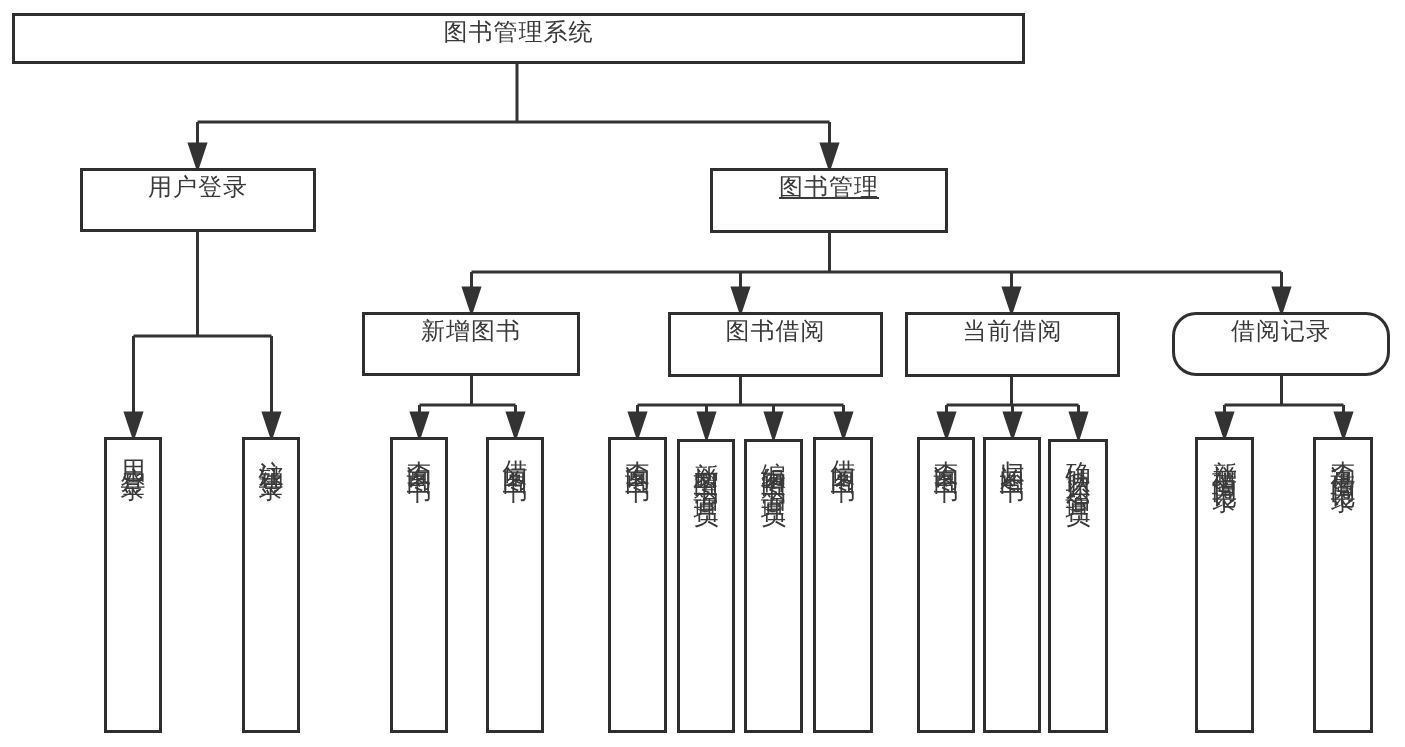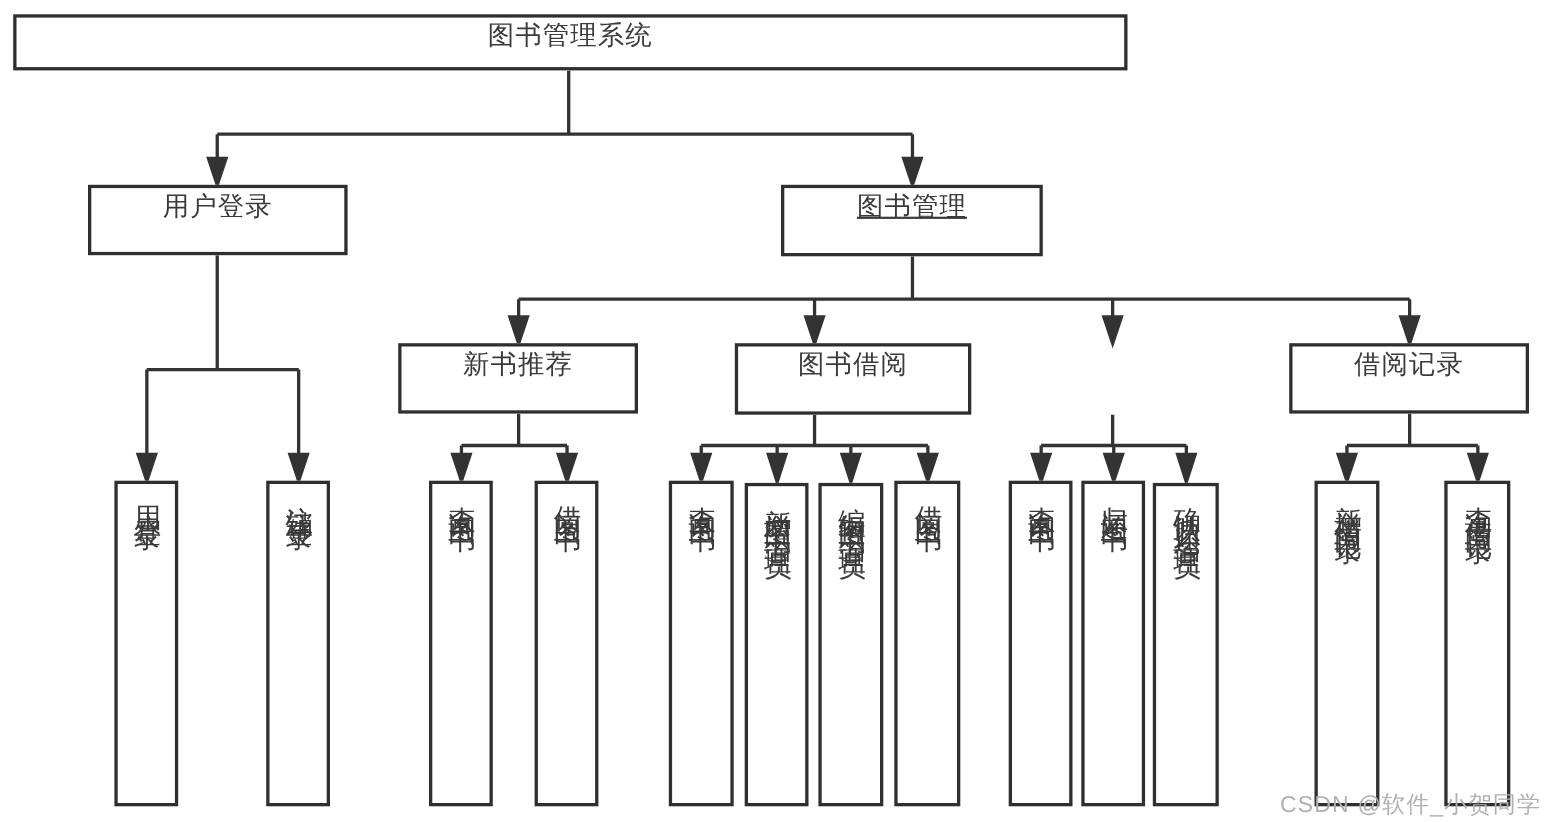--- a/index.html
+++ b/index.html
@@ -103,26 +103,29 @@
   </div>
 
   <div class="node hbox" style="left:80px; top:168px; width:236px; height:64px;">
     <span>用户登录</span>
   </div>
   <div class="node hbox" style="left:710px; top:168px; width:238px; height:65px;text-decoration:underline;">
     <span>图书管理</span>
   </div>
 
   <div class="node hbox" style="left:362px; top:312px; width:218px; height:64px;">
-    <span>新书推荐</span>
+    <span>新增图书</span>
   </div>
   <div class="node hbox" style="left:668px; top:312px; width:215px; height:65px;">
     <span>图书借阅</span>
   </div>
-  <div class="node hbox" style="left:1172px; top:312px; width:218px; height:64px;">
+  <div class="node hbox" style="left:905px; top:312px; width:215px; height:65px;">
+    <span>当前借阅</span>
+  </div>
+  <div class="node hbox" style="left:1172px; top:312px; width:218px; height:64px;border-radius:24px;">
     <span>借阅记录</span>
   </div>
 
   <div class="node vbox" style="left:104px; top:437px; width:58px; height:296px;">
     <span>用户登录</span>
   </div>
   <div class="node vbox" style="left:242px; top:437px; width:58px; height:296px;">
     <span>注销登录</span>
   </div>
 
@@ -156,15 +159,14 @@
     <span>确认归还（管理员）</span>
   </div>
 
   <div class="node vbox" style="left:1195px; top:437px; width:59px; height:296px;">
     <span>新增借阅记录</span>
   </div>
   <div class="node vbox" style="left:1313px; top:437px; width:60px; height:296px;">
     <span>查询借阅记录</span>
   </div>
 
-  <div id="watermark">CSDN @软件_小贺同学</div>
 
 </div>
 
 </body></html>

